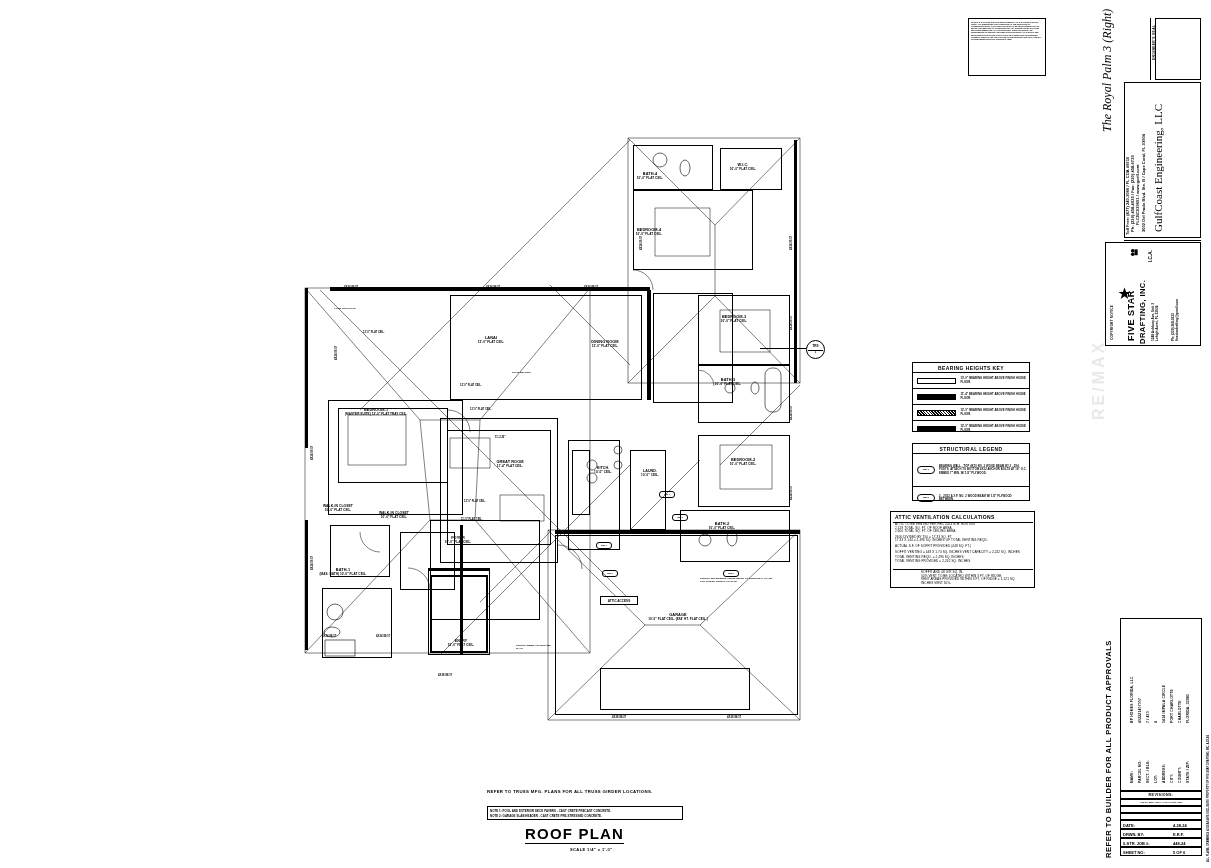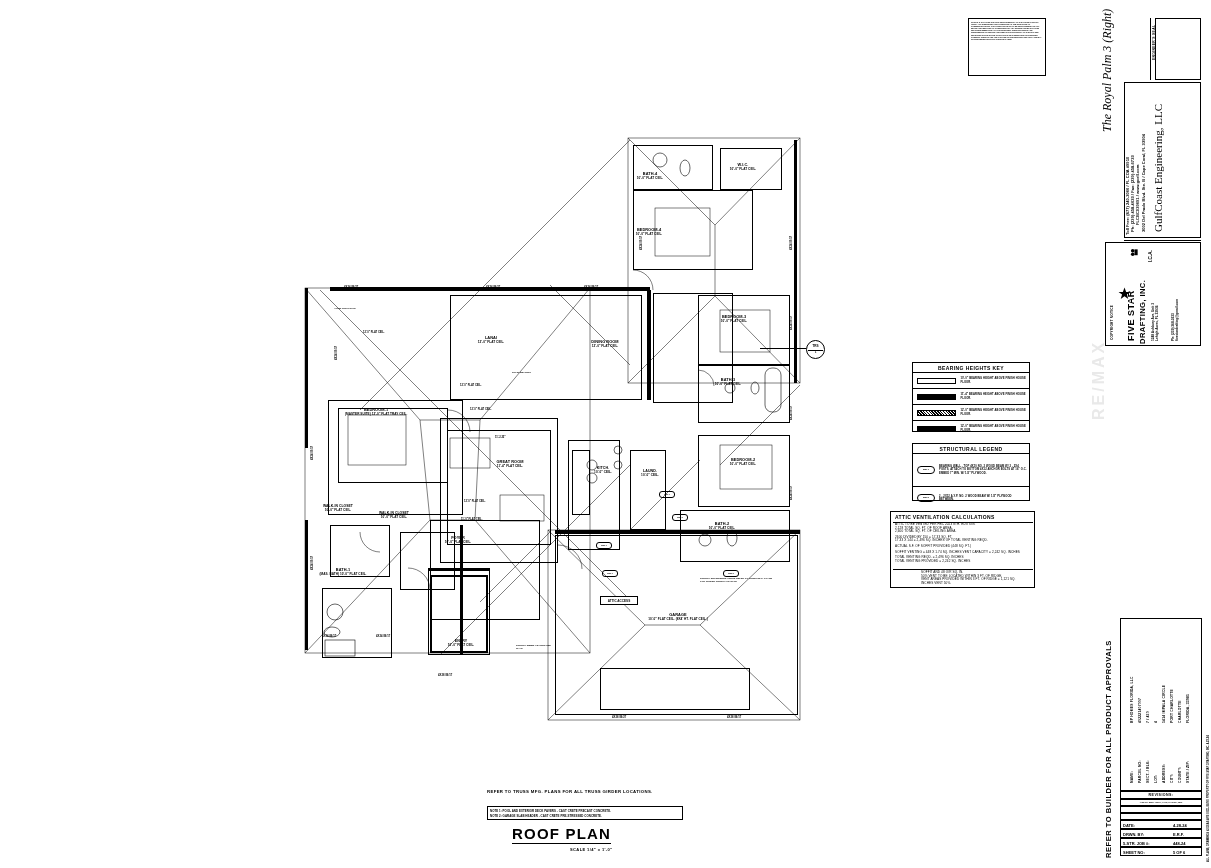--- a/index.html
+++ b/index.html
@@ -455,16 +455,16 @@
   <div class="abs" style="left:602px;top:570px;width:14px;height:5px;border:.7px solid #000;border-radius:3px;font-size:2.2px;text-align:center;line-height:5px;font-weight:bold;">BM-1</div>
   <div class="abs" style="left:723px;top:570px;width:14px;height:5px;border:.7px solid #000;border-radius:3px;font-size:2.2px;text-align:center;line-height:5px;font-weight:bold;">BM-2</div>
 
   <div class="bot-note" style="left:487px;top:789px;">REFER TO TRUSS MFG. PLANS FOR ALL TRUSS GIRDER LOCATIONS.</div>
 
   <div class="bx" style="left:487px;top:806px;width:196px;height:14px;">
     <div class="abs" style="left:2px;top:1.5px;font-size:2.9px;font-weight:bold;letter-spacing:.05px;">NOTE 1: POOL AND EXTERIOR DECK PAVERS - CAST CRETE PRECAST CONCRETE.</div>
     <div class="abs" style="left:2px;top:6.5px;font-size:2.9px;font-weight:bold;letter-spacing:.05px;">NOTE 2: GARAGE SLAB HEADER - CAST CRETE PRE-STRESSED CONCRETE.</div>
   </div>
 
-  <div class="planttl" style="left:512px;top:825px;">ROOF PLAN</div>
+  <div class="planttl" style="left:525px;top:825px;">ROOF PLAN</div>
   <div class="planscale" style="left:570px;top:847px;">SCALE 1/4" = 1'-0"</div>
 
 </div>
 
 </body></html>

